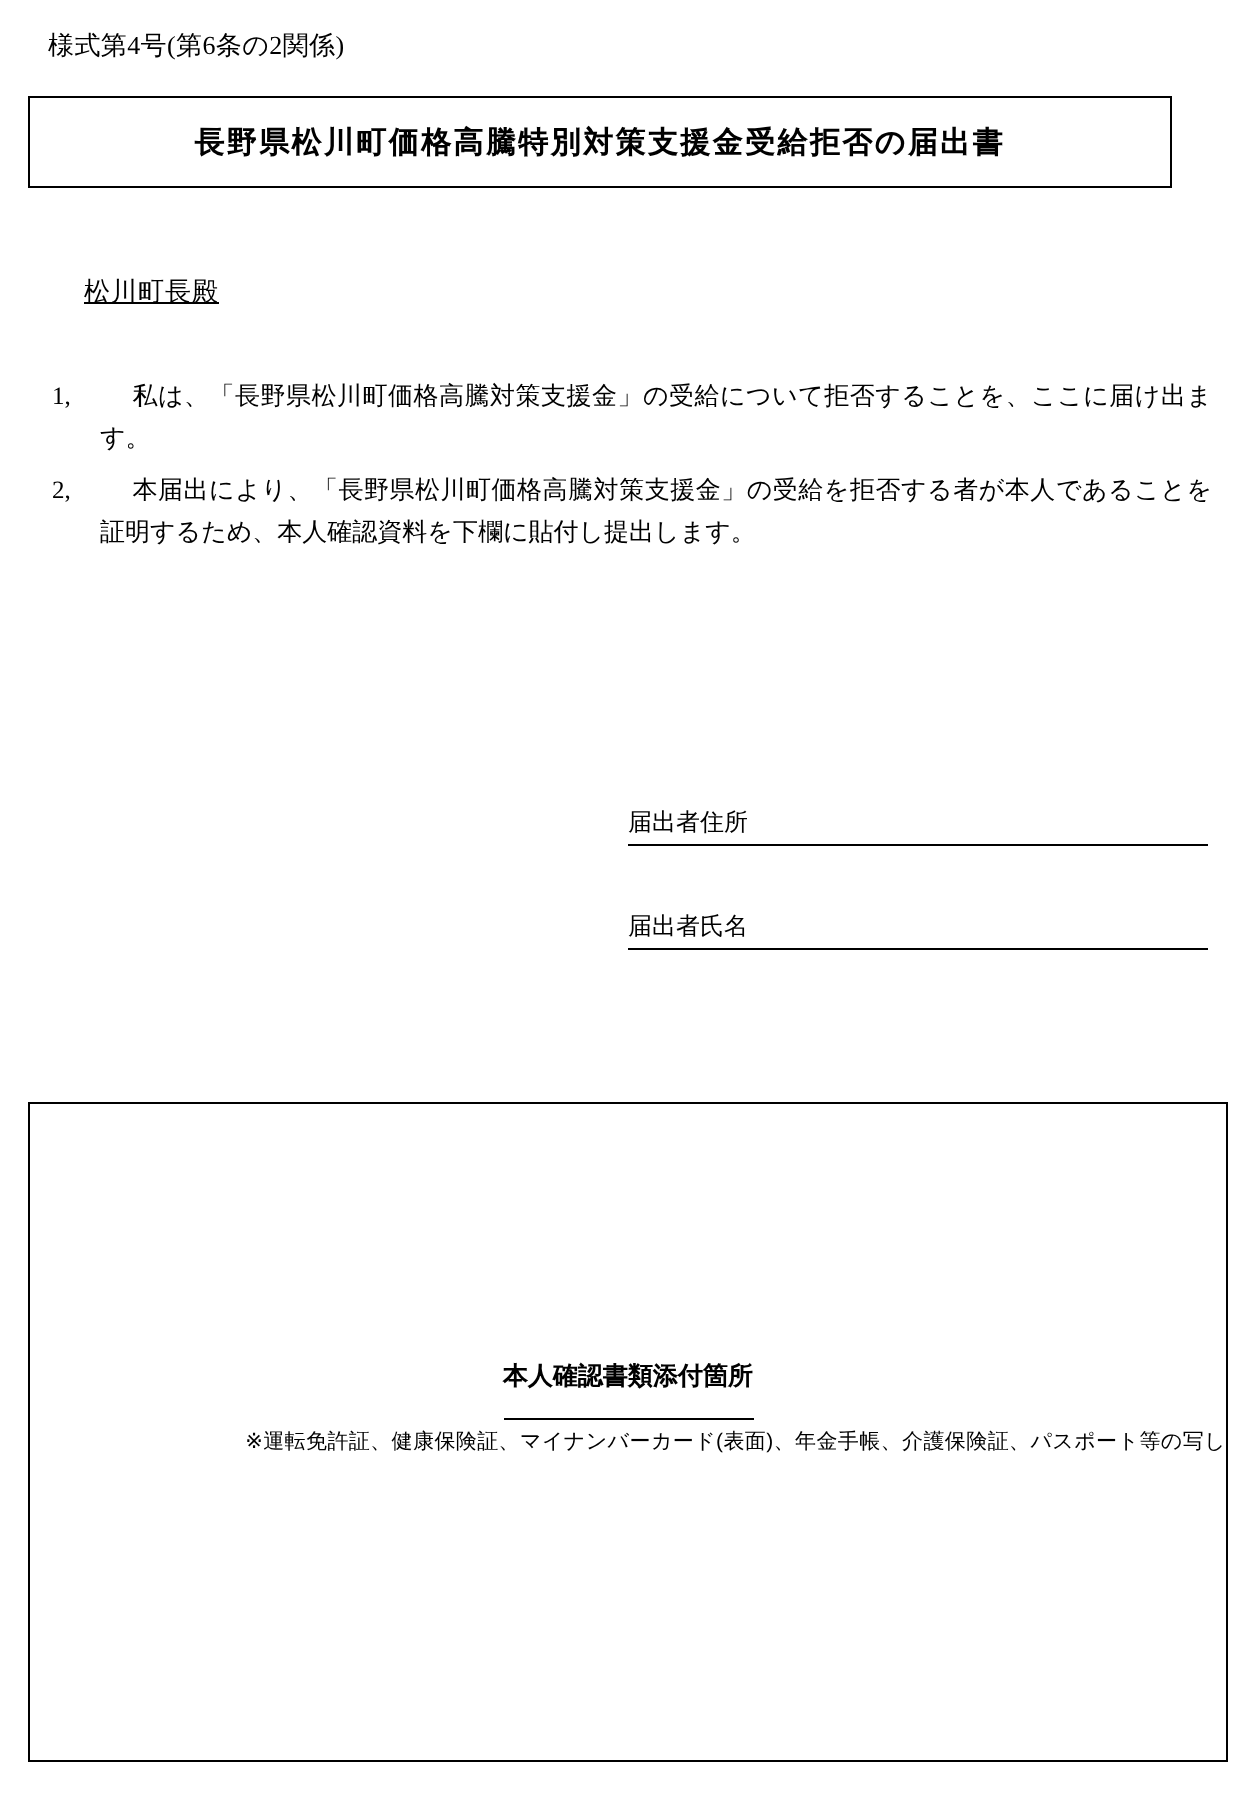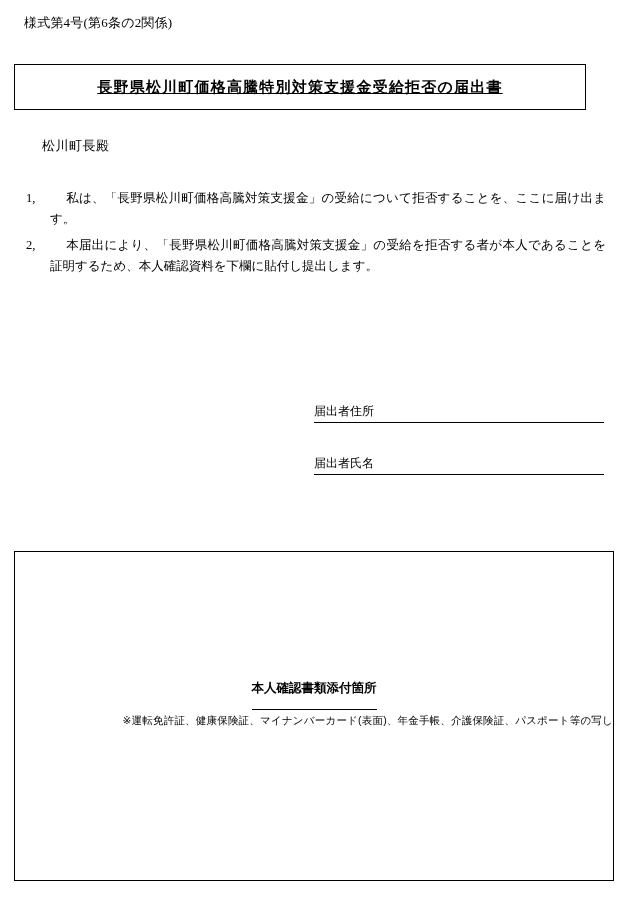--- a/index.html
+++ b/index.html
@@ -26,42 +26,42 @@
     left: 14px;
     top: 14px;
     font-size: 13px;
     letter-spacing: 0.2px;
     white-space: nowrap;
     margin-left: 10px;
   }
   .title-box {
     position: absolute;
     left: 14px;
-    top: 64px;
+    top: 48px;
     width: 572px;
     height: 46px;
     border: 1px solid #000;
     box-sizing: border-box;
     display: flex;
     align-items: center;
     justify-content: center;
-    text-decoration: underline;
   }
   .title-text {
     font-size: 15px;
     font-weight: bold;
     letter-spacing: 1.2px;
     white-space: nowrap;
   }
   .addressee {
     position: absolute;
     left: 42px;
     top: 137px;
     font-size: 13px;
     letter-spacing: 0.5px;
+    text-decoration: underline;
   }
   .clause-list {
     position: absolute;
     left: 26px;
     top: 188px;
     width: 580px;
   }
   .clause {
     display: flex;
     align-items: flex-start;

